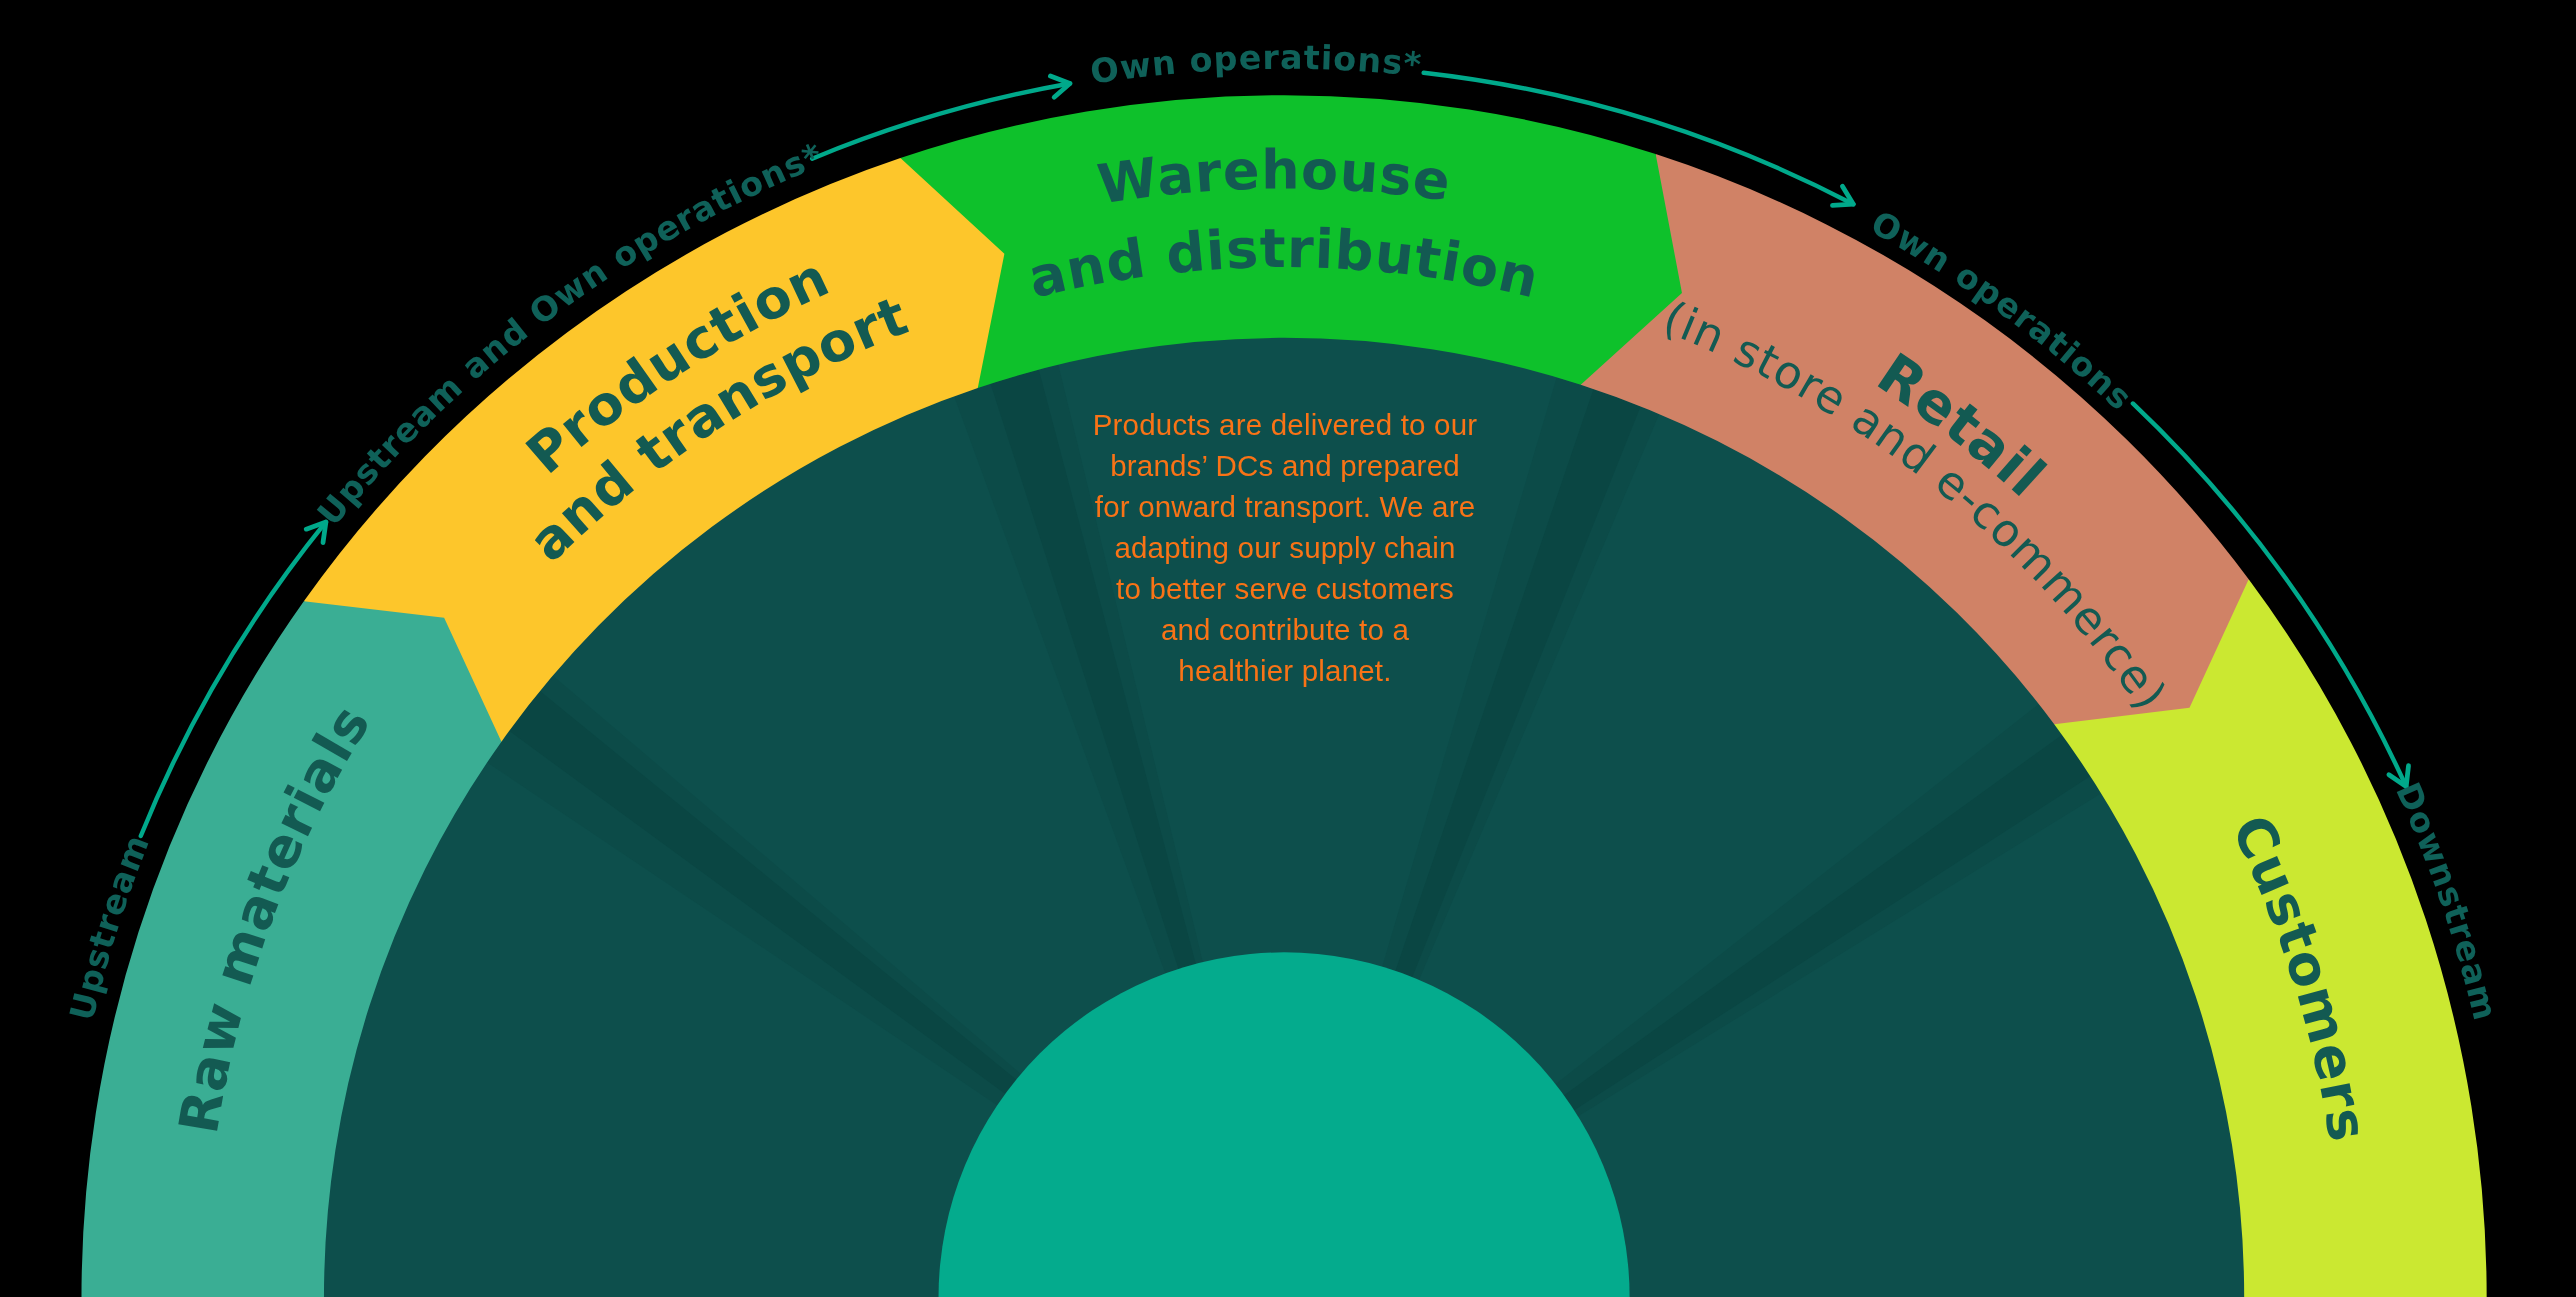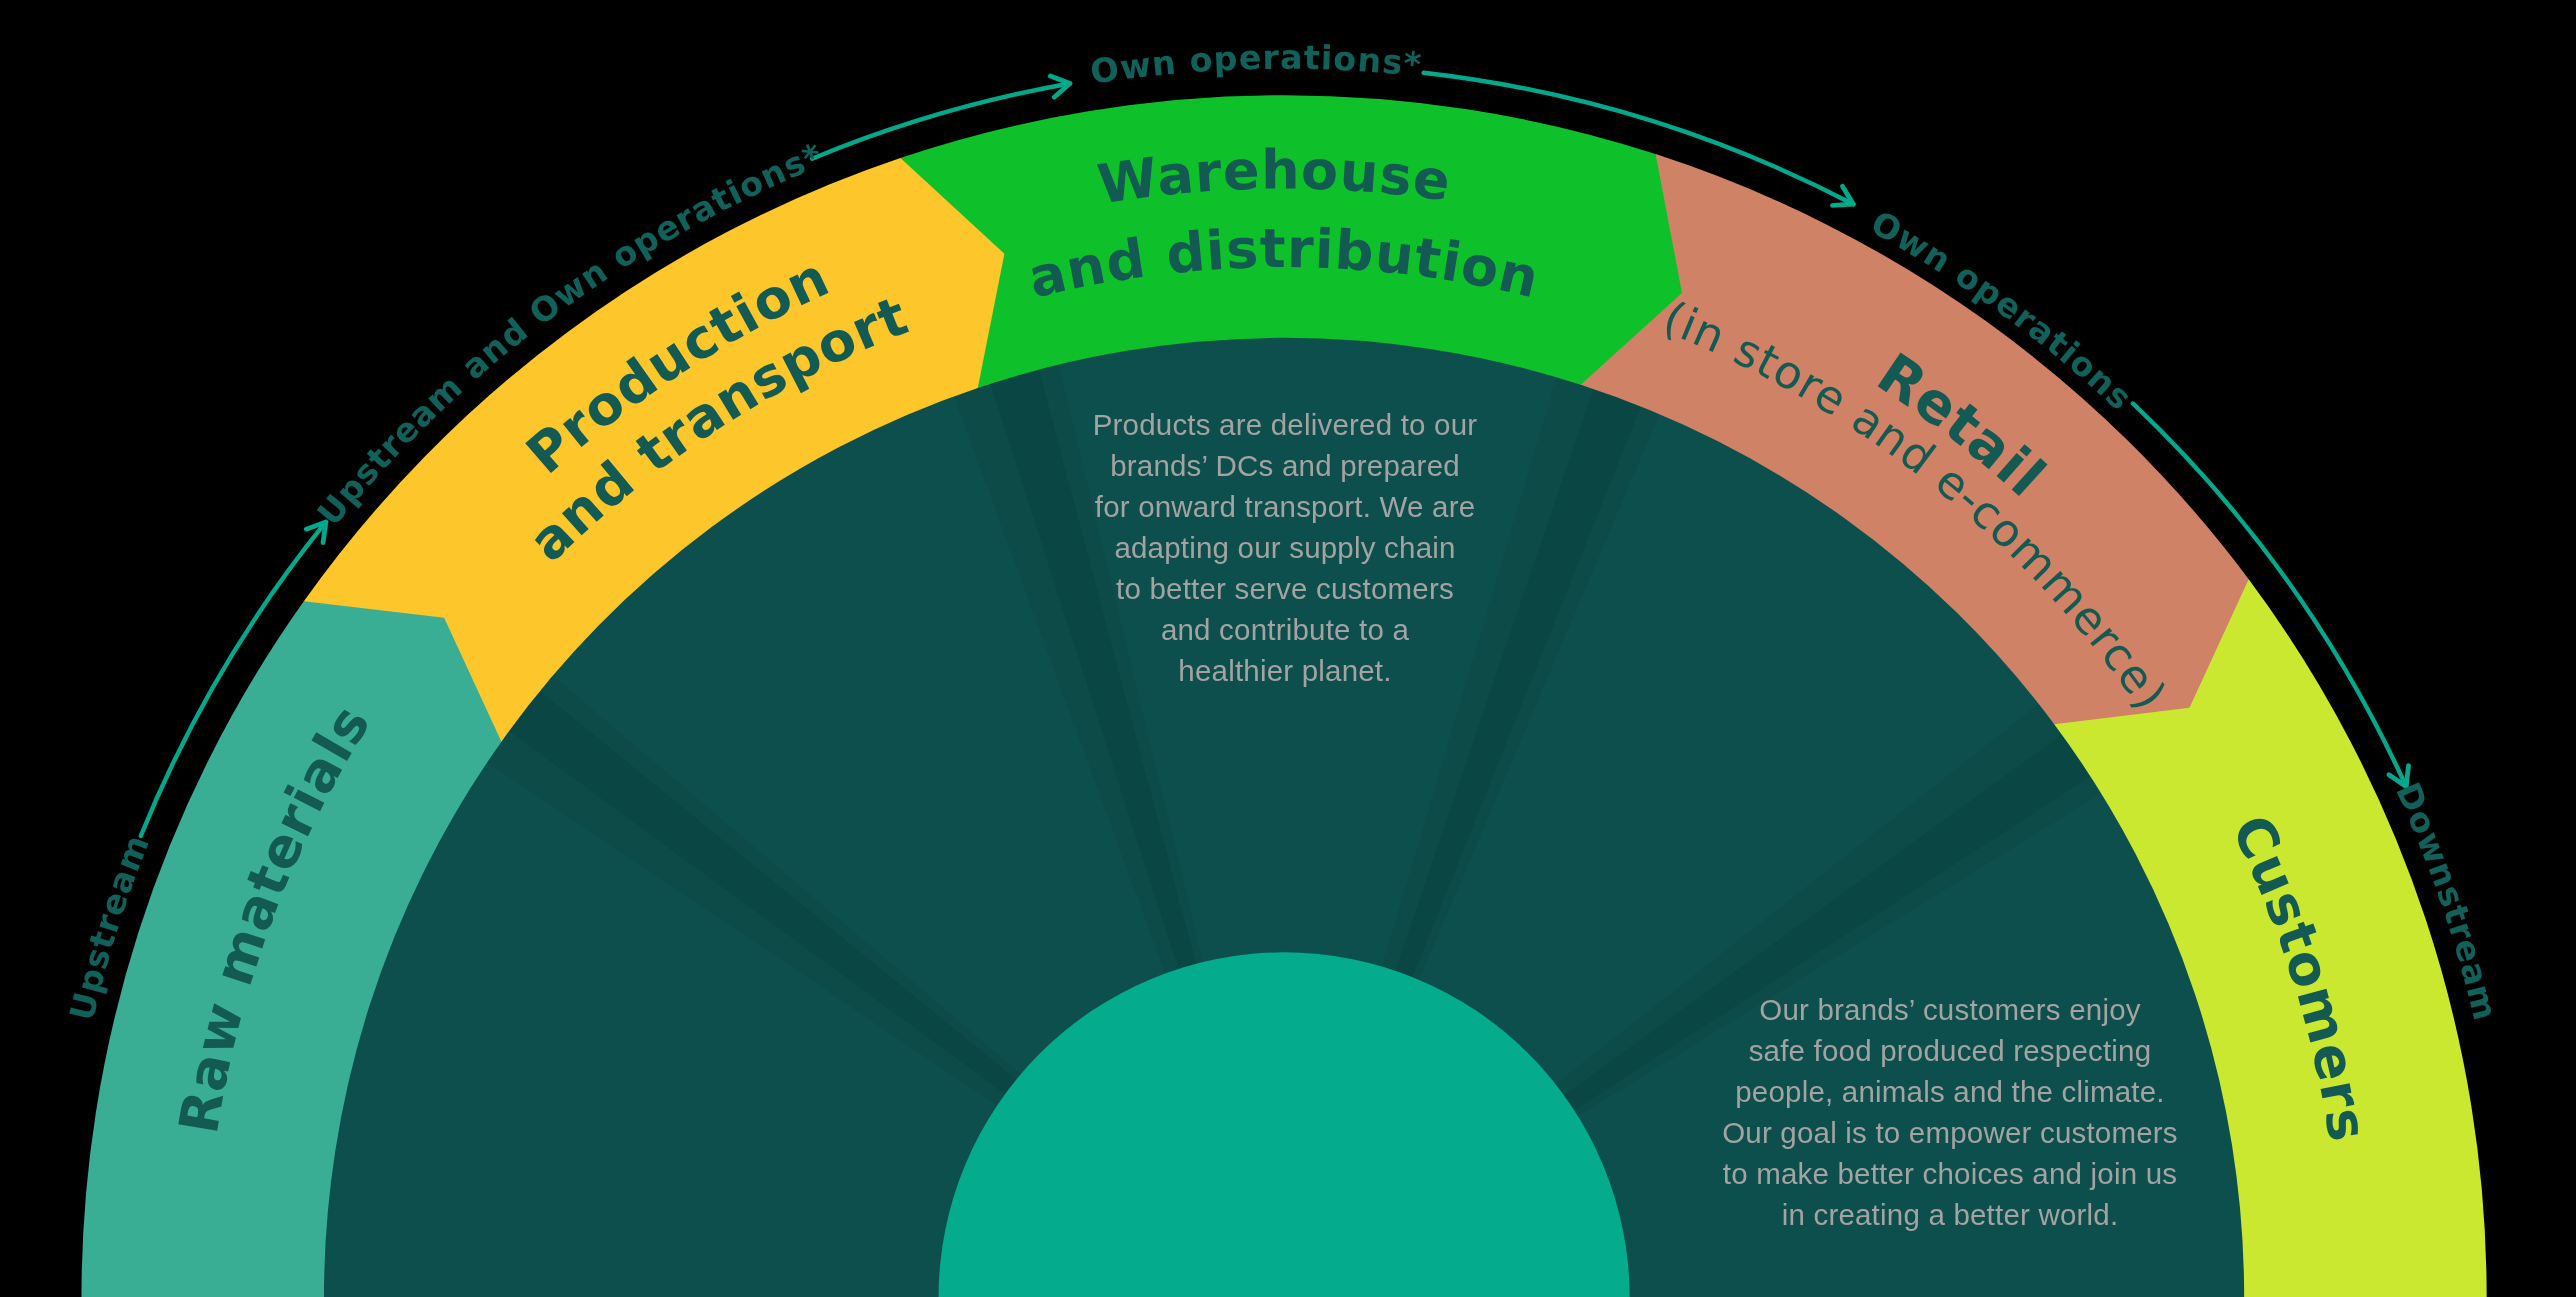--- a/index.html
+++ b/index.html
@@ -1,20 +1,20 @@
 <!DOCTYPE html>
 <html><head>
 <meta charset="utf-8">
 <style>
   html,body{margin:0;padding:0;background:#000;}
   #stage{position:relative;width:2576px;height:1298px;overflow:hidden;background:#000;
          font-family:"Liberation Sans",sans-serif;}
   #stage svg{position:absolute;left:0;top:0;}
   .seg-desc{position:absolute;transform:translate(-50%,-50%);text-align:center;
-            white-space:pre;color:#a3a3a3;font-size:29.5px;line-height:41px;
+            white-space:pre;color:#f97316;font-size:29.5px;line-height:41px;
             font-family:"Liberation Sans",sans-serif;font-weight:400;letter-spacing:0.2px;}
   .title-text{font-family:"DejaVu Sans",sans-serif;font-weight:700;letter-spacing:1px;}
   .title-sub{font-family:"DejaVu Sans",sans-serif;font-weight:500;letter-spacing:1px;}
   .arc-label{font-family:"DejaVu Sans",sans-serif;font-weight:700;letter-spacing:1px;}
 </style>
 </head>
 <body>
 
 <div id="stage">
 
@@ -114,21 +114,15 @@
     </g>
   </svg>
 
   <div class="seg-desc" style="left:1285px;top:547px;">Products are delivered to our
 brands’ DCs and prepared
 for onward transport. We are
 adapting our supply chain
 to better serve customers
 and contribute to a
 healthier planet.</div>
-  <div class="seg-desc" style="left:1950px;top:1112px;">Our brands’ customers enjoy
-safe food produced respecting
-people, animals and the climate.
-Our goal is to empower customers
-to make better choices and join us
-in creating a better world.</div>
 
 </div>
 
 
 </body></html>

